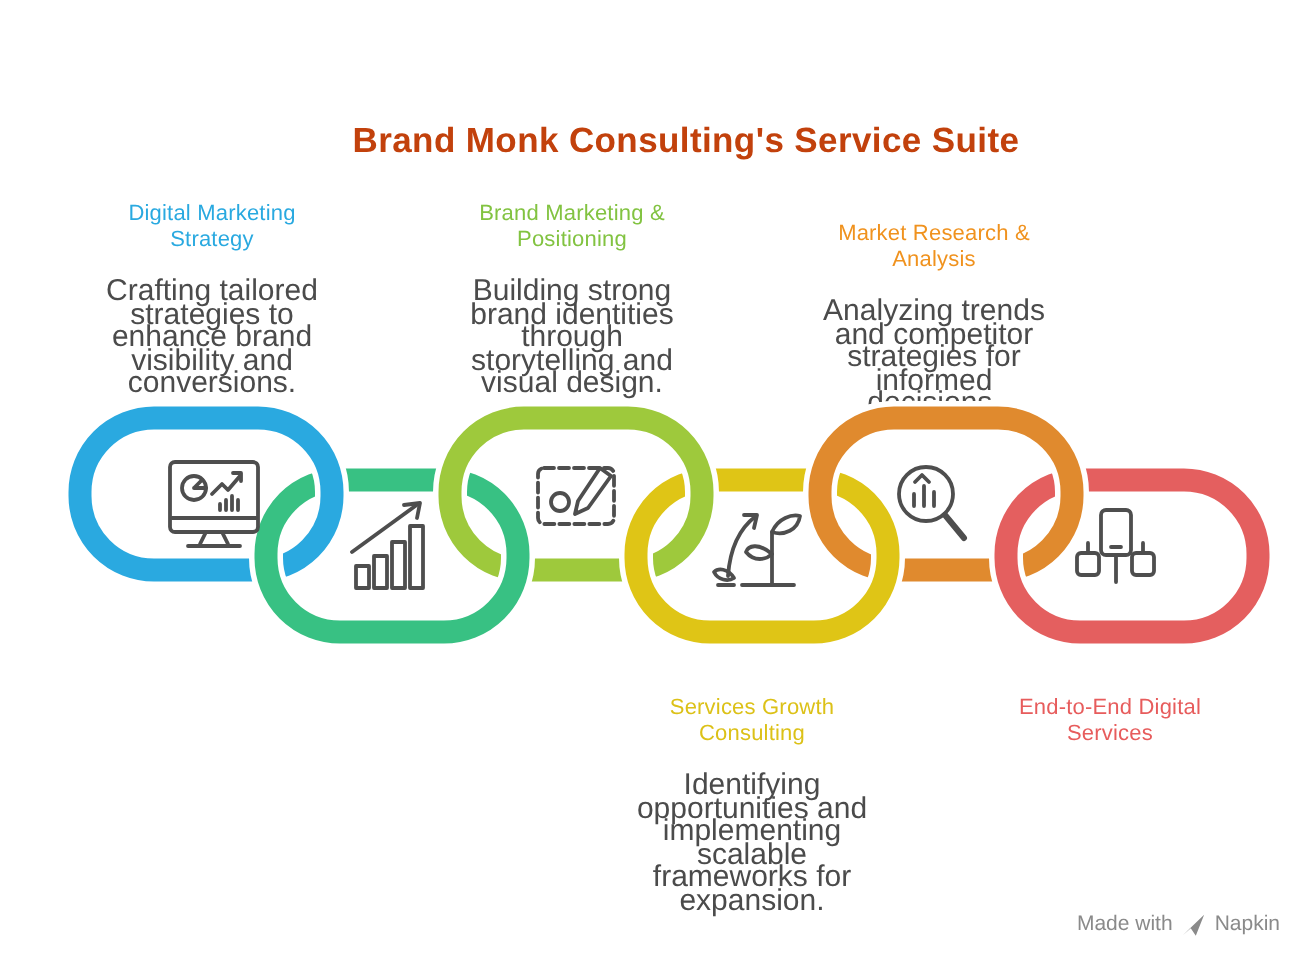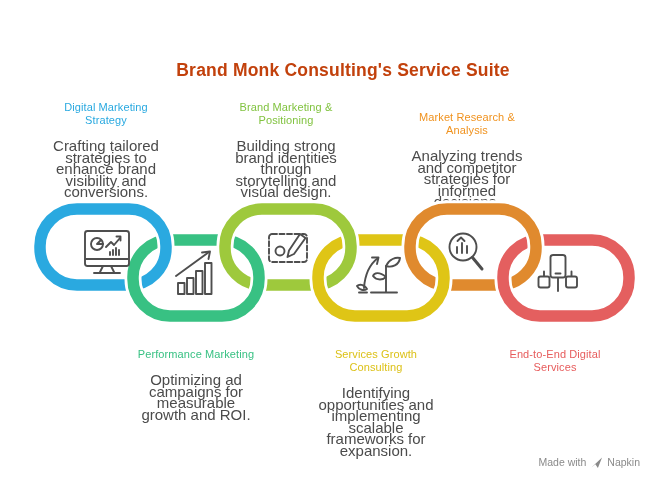--- a/index.html
+++ b/index.html
@@ -47,22 +47,20 @@
     <h2 style="color: rgb(130, 195, 65); text-align: center;">Brand Marketing &amp; Positioning</h2>
     <p>Building strong brand identities through storytelling and visual design.</p>
   </section>
 
   <section class="svc pos-t3">
     <h2 style="color: rgb(240, 146, 30);">Market Research &amp; Analysis</h2>
     <p>Analyzing trends and competitor strategies for informed decisions.</p>
   </section>
 
   <section class="svc pos-b1">
-    <h2 style="color: rgb(56, 193, 131);">Performance Marketing</h2>
-    <p>Optimizing ad campaigns for measurable growth and ROI.</p>
   </section>
 
   <section class="svc pos-b2">
     <h2 style="color: rgb(220, 193, 23);">Services Growth Consulting</h2>
     <p>Identifying opportunities and implementing scalable frameworks for expansion.</p>
   </section>
 
   <section class="svc pos-b3">
     <h2 style="color: rgb(231, 92, 92);">End-to-End Digital Services</h2>
   </section>

